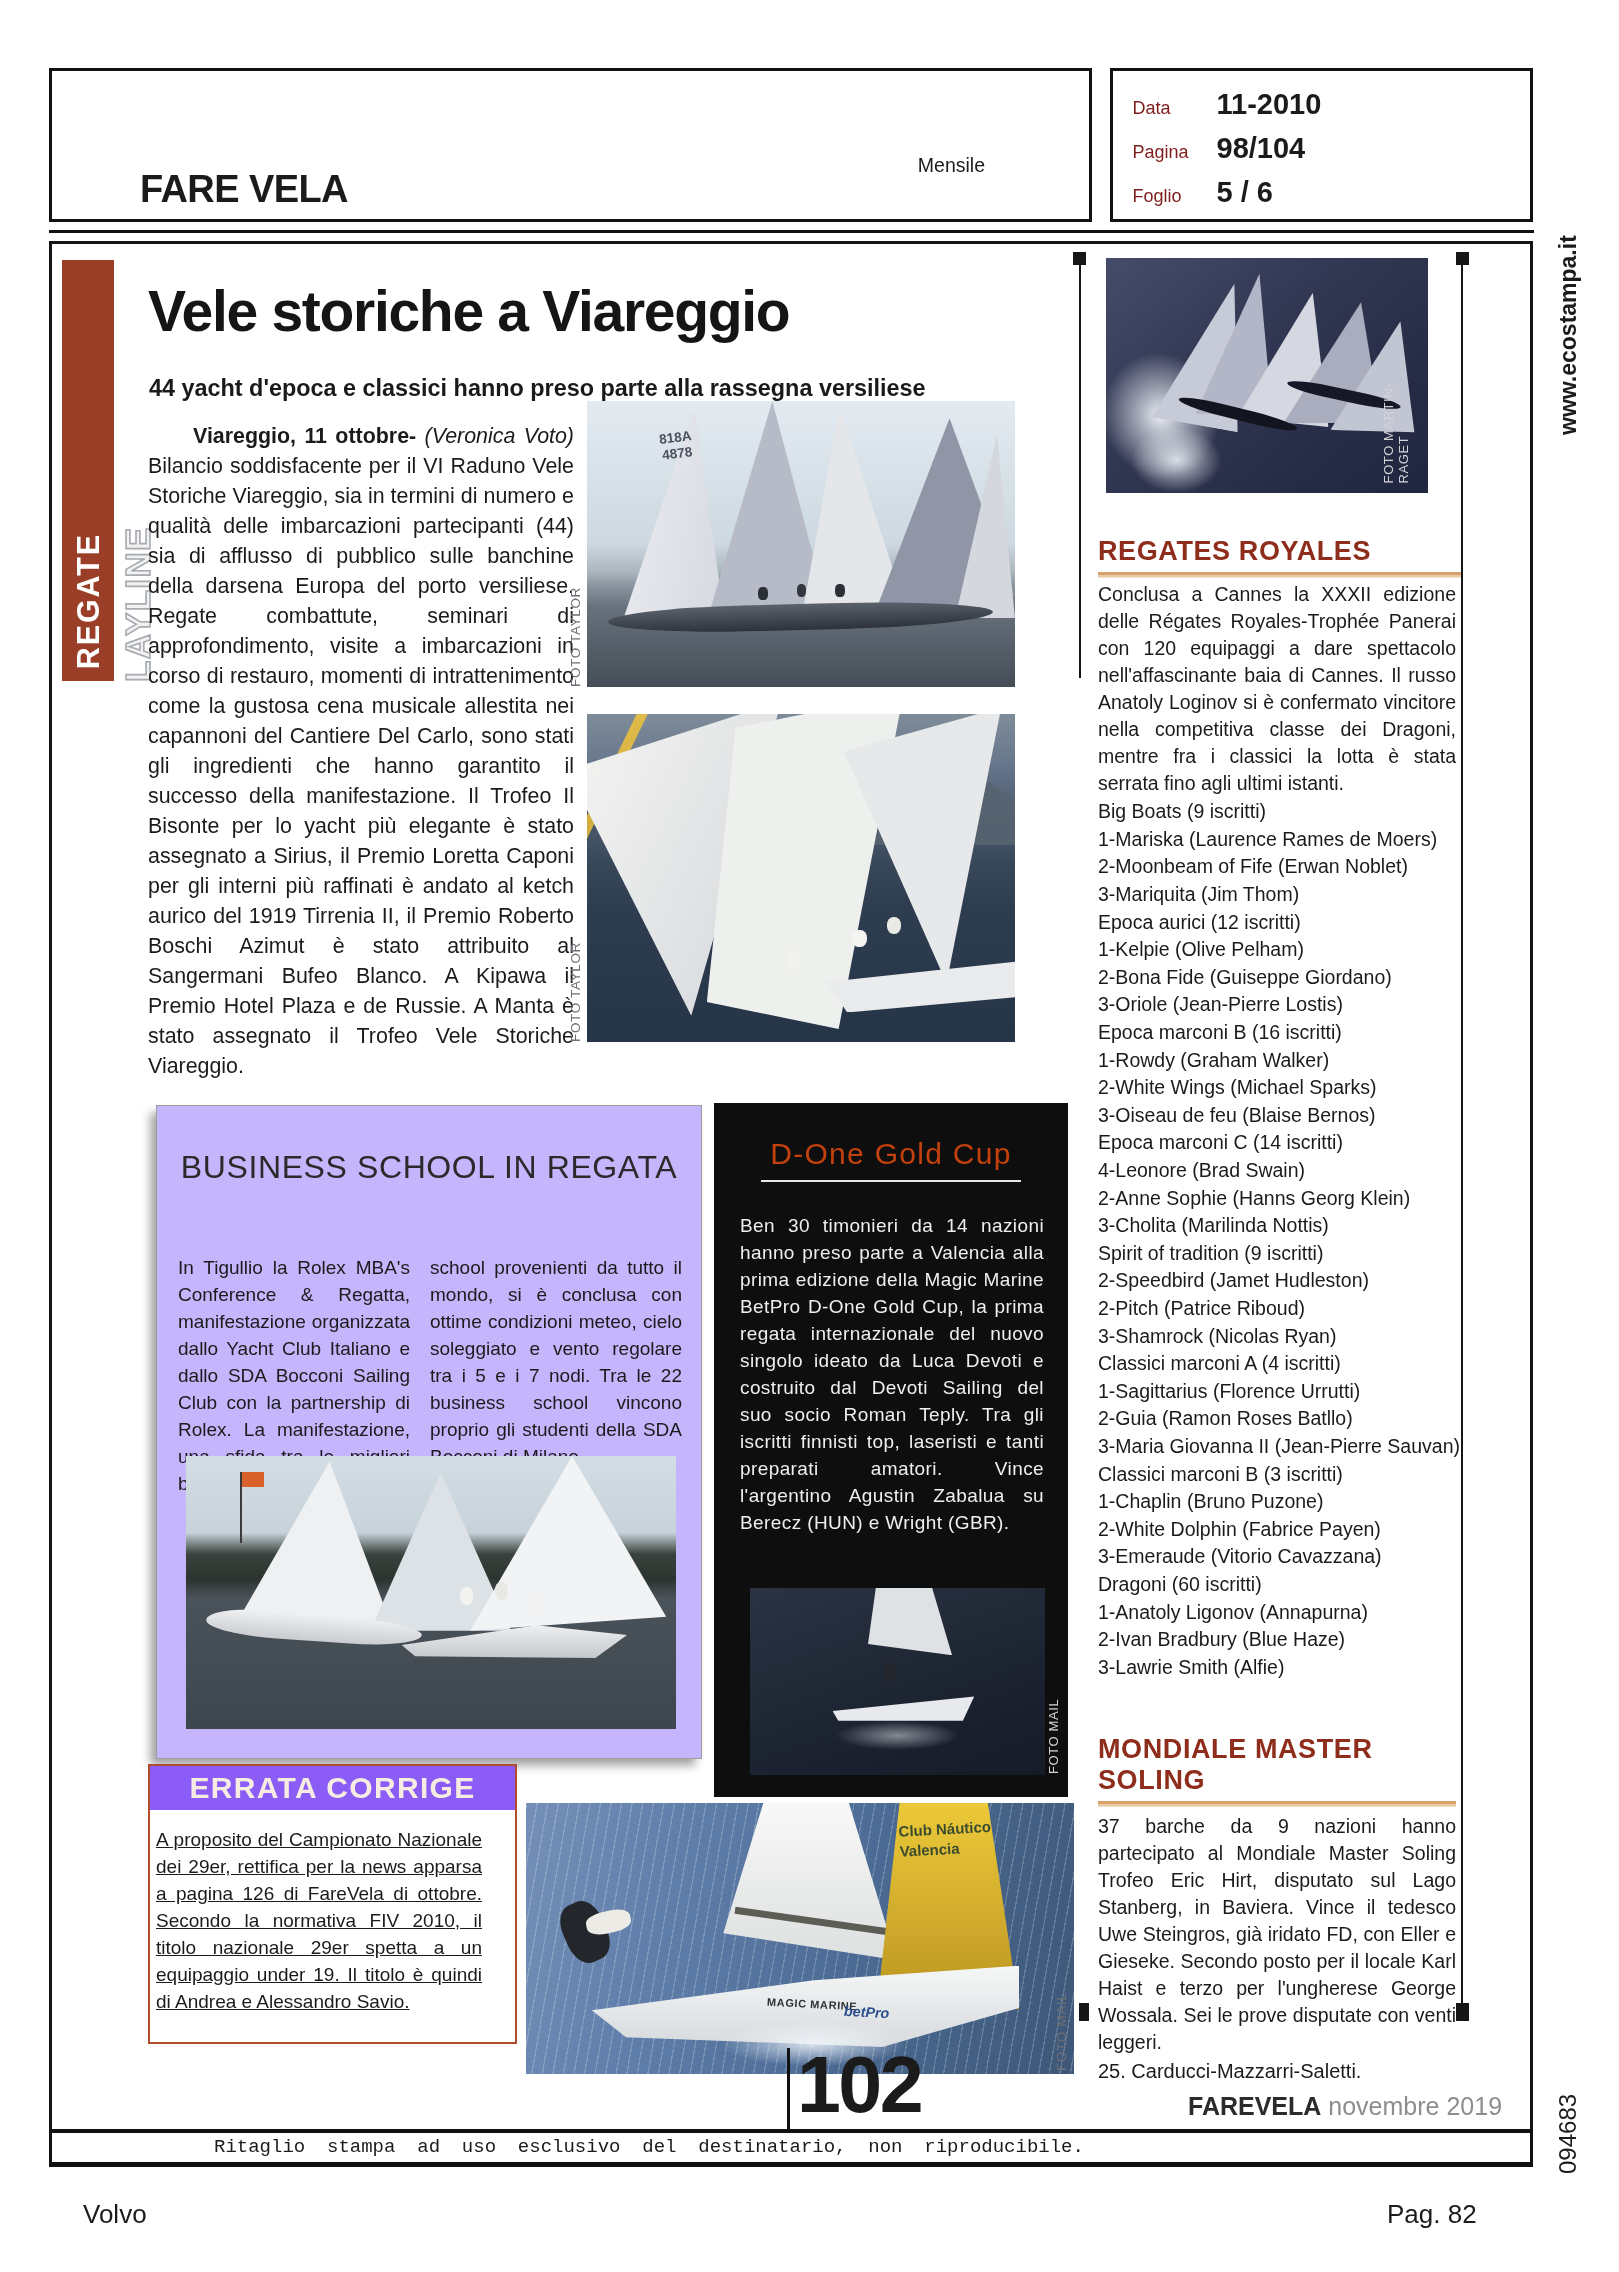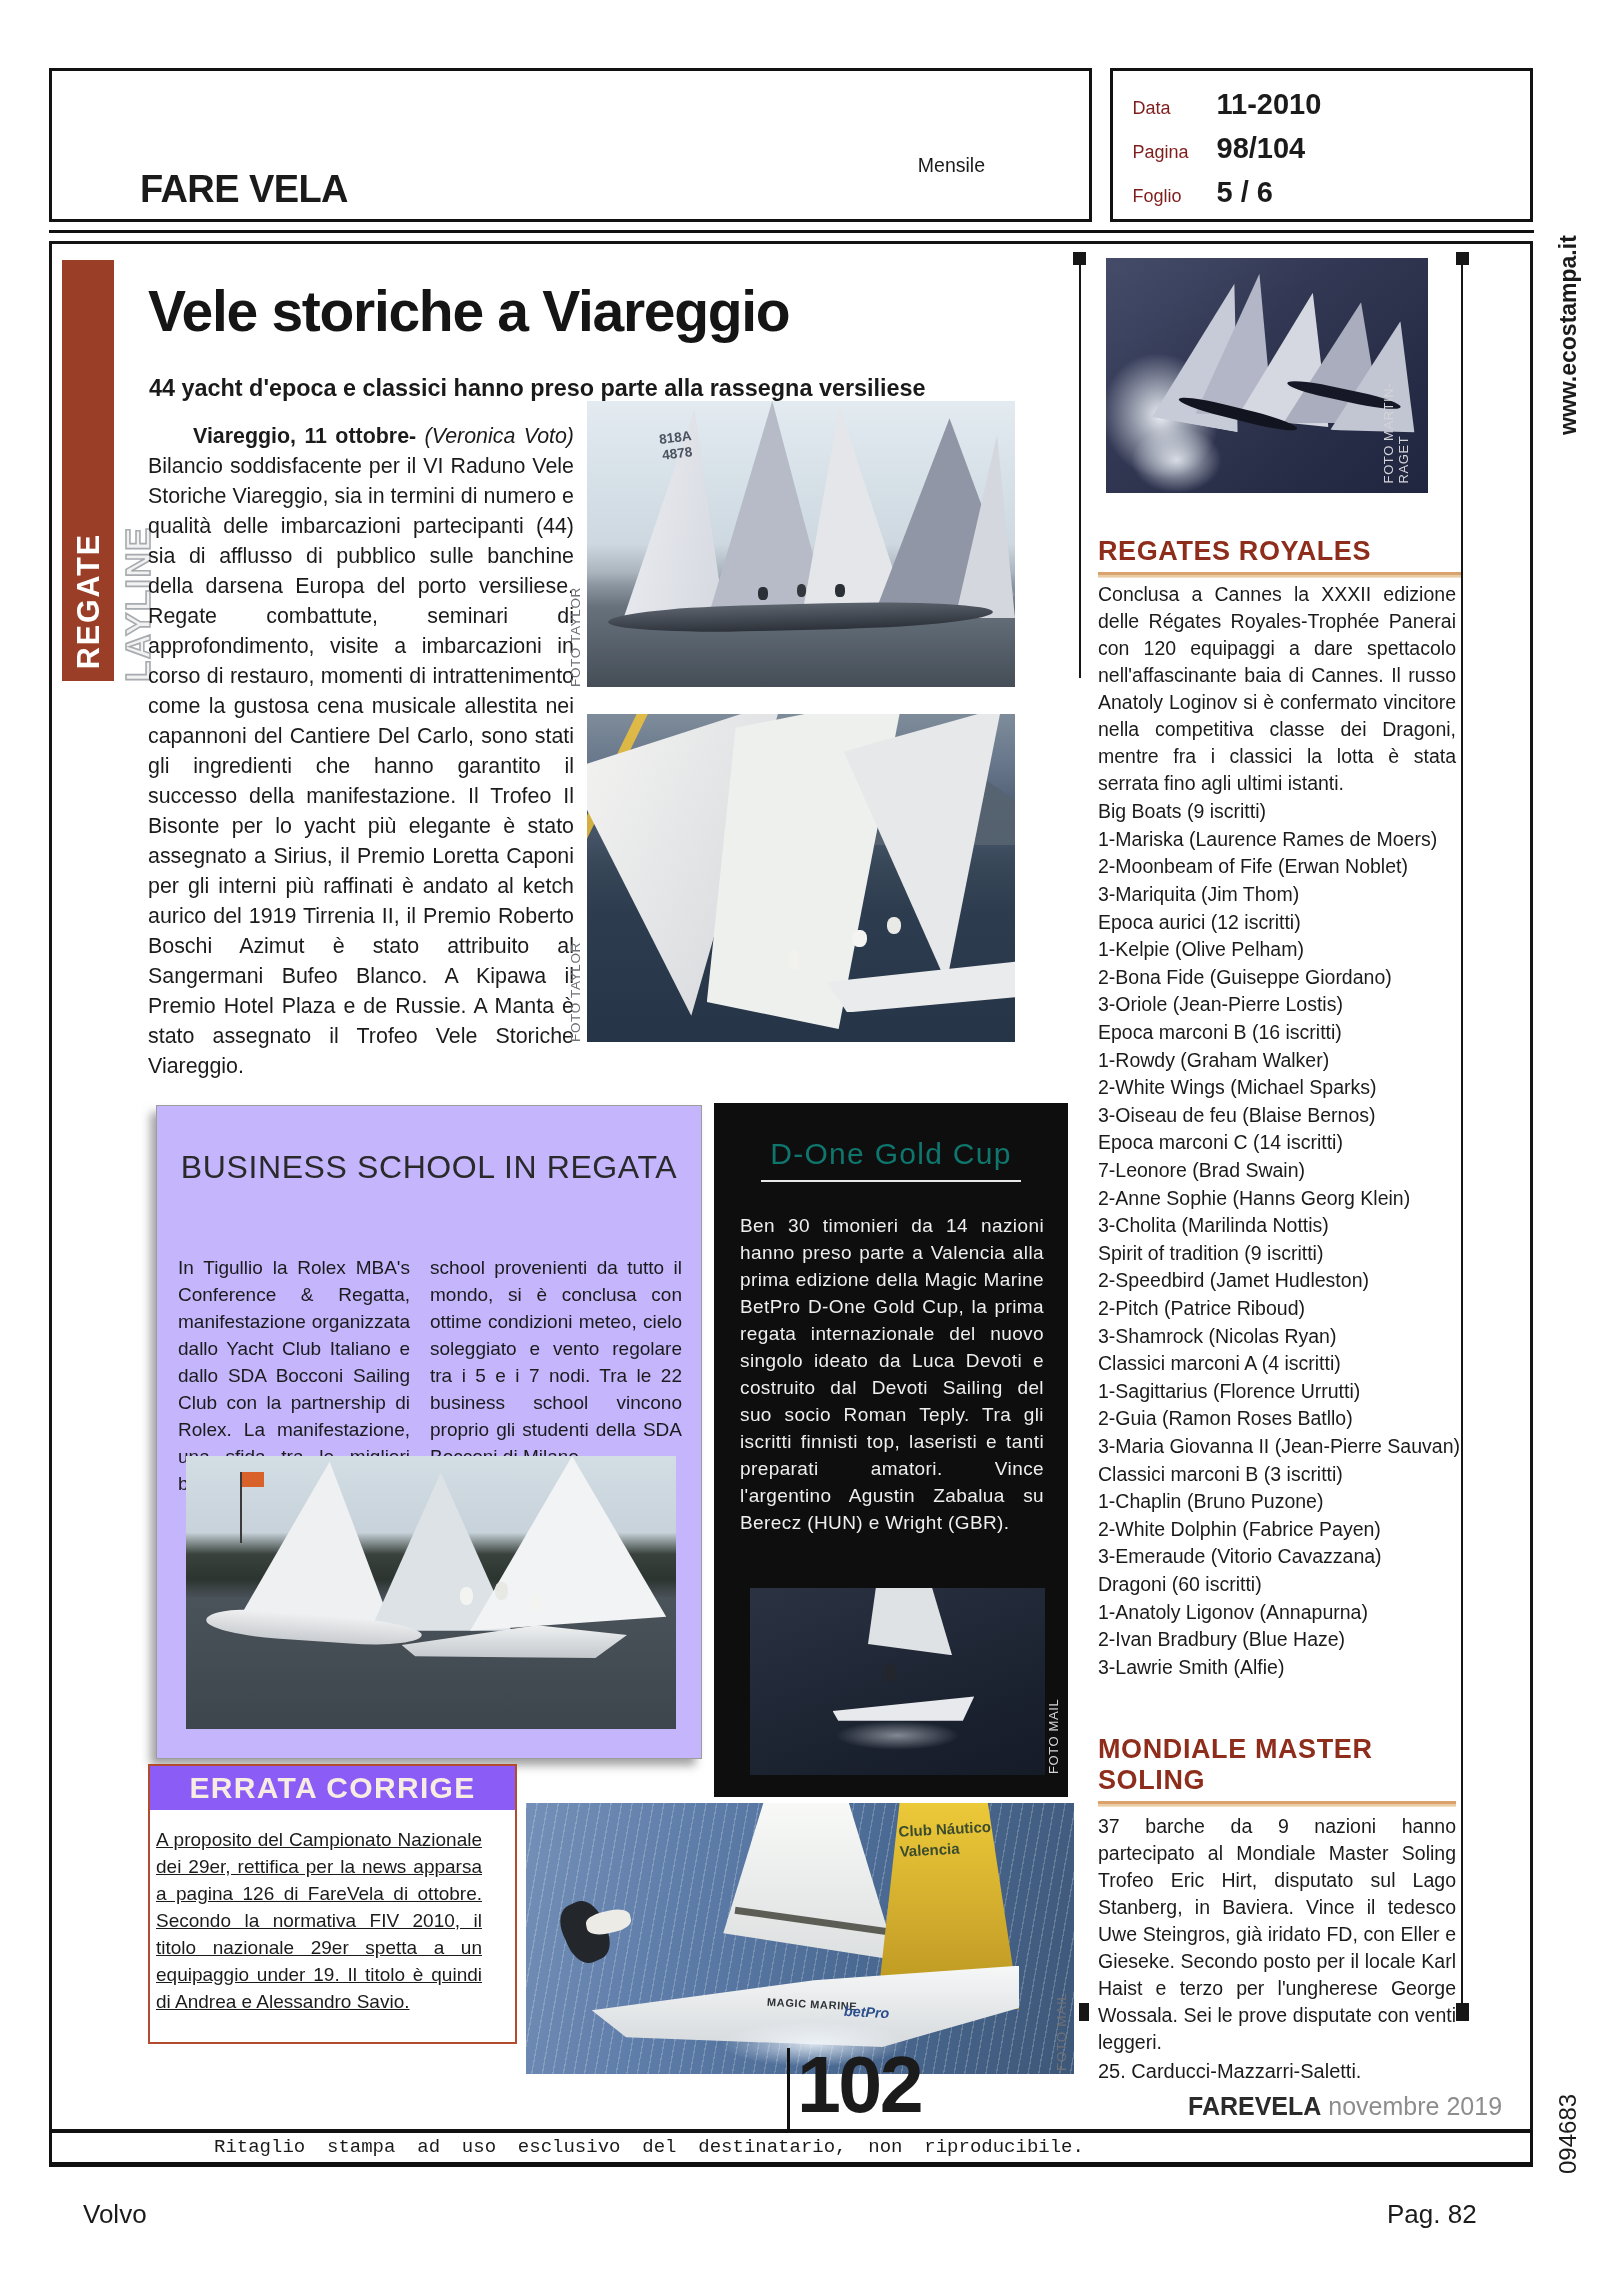--- a/index.html
+++ b/index.html
@@ -123,21 +123,21 @@
             border-radius:30% 60% 40% 40%/60%;transform:rotate(4deg);}
   .pb-hull2{left:44%;top:62%;width:46%;height:12%;background:linear-gradient(#eef0f1,#c4c8cc);
             clip-path:polygon(0 60%,60% 0,100% 30%,86% 100%,6% 95%);}
   .pb-f1{left:56%;top:48%;width:13px;height:18px;background:#f3f3f1;border-radius:45%;}
   .pb-f2{left:63%;top:46%;width:13px;height:18px;background:#e8e8e4;border-radius:45%;}
   .pb-f3{left:70%;top:50%;width:13px;height:18px;background:#f3f3f1;border-radius:45%;}
 
   
   #done-box{left:714px;top:1103px;width:354px;height:694px;background:#0e0e0e;}
   #done-title{left:0;top:34px;width:100%;text-align:center;}
-  #done-title span{display:inline-block;color:#0f766e;font-size:30px;letter-spacing:1.3px;
+  #done-title span{display:inline-block;color:#c2410c;font-size:30px;letter-spacing:1.3px;
                    border-bottom:2.6px solid #e8e8e8;padding:0 9px 9px;}
   #done-body{left:26px;top:109px;width:304px;font-size:19px;line-height:27px;color:#efefef;
              letter-spacing:0.4px;text-align:justify;}
   #photo-done{left:36px;top:485px;width:295px;height:187px;
     background:linear-gradient(160deg,#2b3343 0%,#1c2331 60%,#151b27 100%);}
   .pd-sail{left:40%;top:-4%;width:30%;height:40%;clip-path:polygon(10% 0,70% 0,95% 100%,0 85%);background:#dfe2e4;}
   .pd-hull{left:28%;top:58%;width:48%;height:13%;background:#e8e9ec;
            clip-path:polygon(0 60%,100% 0,92% 100%,4% 100%);}
   .pd-fig{left:45%;top:40%;width:13px;height:19.5px;background:#23262d;border-radius:45%;}
   .pd-foam{left:20%;top:68%;width:60%;height:22%;
@@ -292,21 +292,21 @@
         <div class="res-line">3-Mariquita (Jim Thom)</div>
         <div class="res-line">Epoca aurici (12 iscritti)</div>
         <div class="res-line">1-Kelpie (Olive Pelham)</div>
         <div class="res-line">2-Bona Fide (Guiseppe Giordano)</div>
         <div class="res-line">3-Oriole (Jean-Pierre Lostis)</div>
         <div class="res-line">Epoca marconi B (16 iscritti)</div>
         <div class="res-line">1-Rowdy (Graham Walker)</div>
         <div class="res-line">2-White Wings (Michael Sparks)</div>
         <div class="res-line">3-Oiseau de feu (Blaise Bernos)</div>
         <div class="res-line">Epoca marconi C (14 iscritti)</div>
-        <div class="res-line">7-Leonore (Brad Swain)</div>
+        <div class="res-line">4-Leonore (Brad Swain)</div>
         <div class="res-line">2-Anne Sophie (Hanns Georg Klein)</div>
         <div class="res-line">3-Cholita (Marilinda Nottis)</div>
         <div class="res-line">Spirit of tradition (9 iscritti)</div>
         <div class="res-line">2-Speedbird (Jamet Hudleston)</div>
         <div class="res-line">2-Pitch (Patrice Riboud)</div>
         <div class="res-line">3-Shamrock (Nicolas Ryan)</div>
         <div class="res-line">Classici marconi A (4 iscritti)</div>
         <div class="res-line">1-Sagittarius (Florence Urrutti)</div>
         <div class="res-line">2-Guia (Ramon Roses Batllo)</div>
         <div class="res-line">3-Maria Giovanna II (Jean-Pierre Sauvan)</div>

